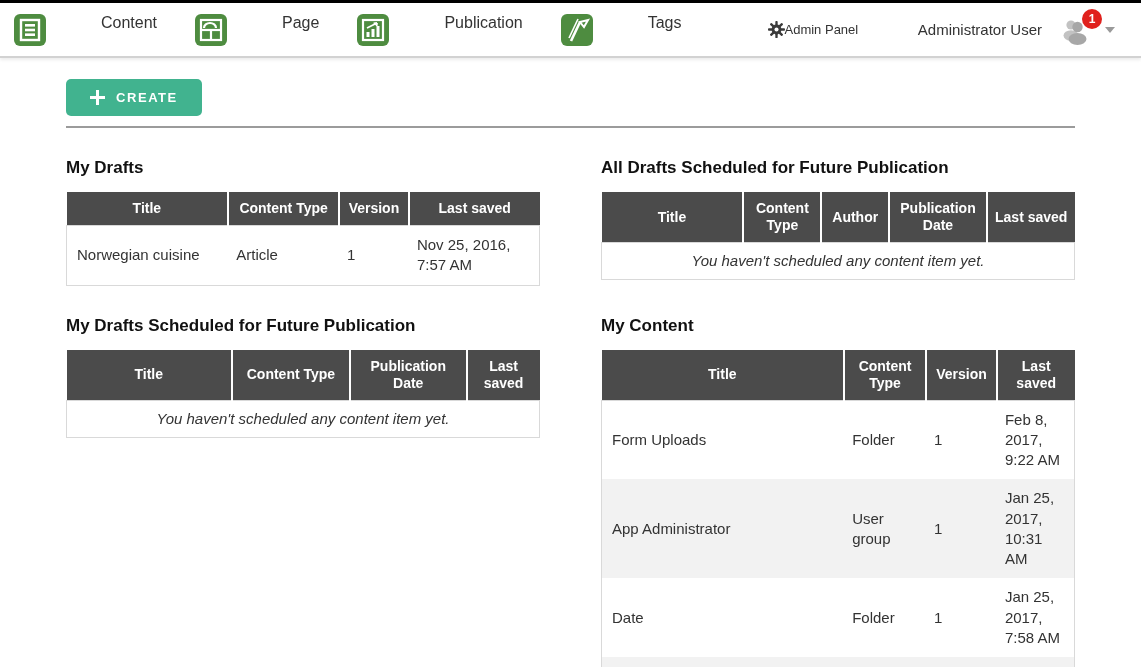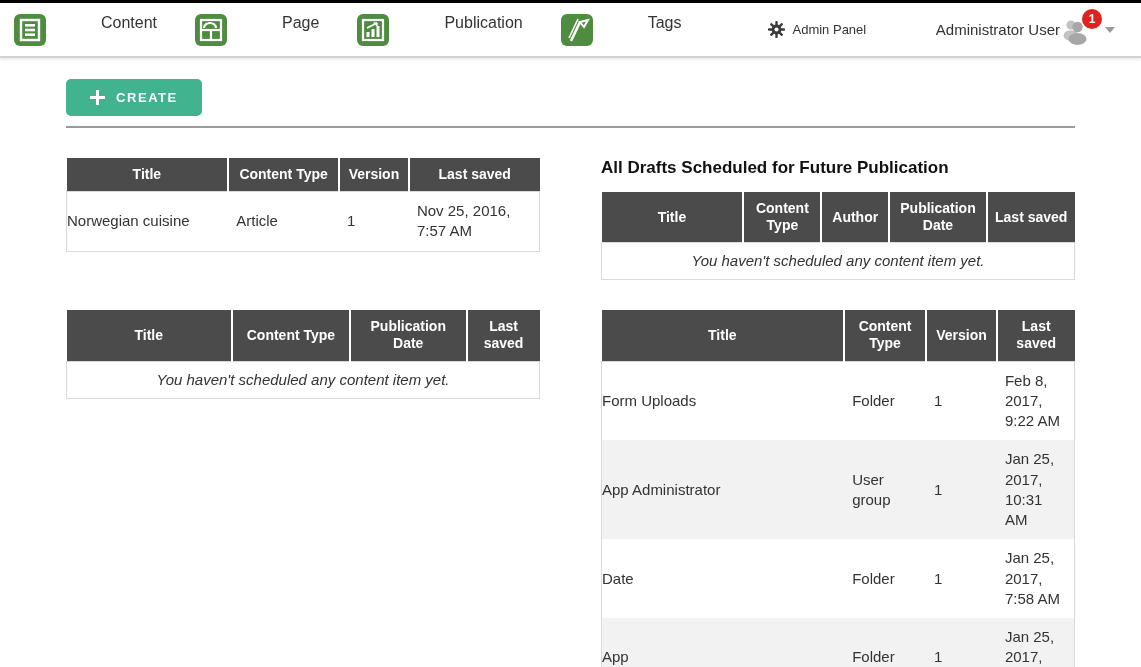--- a/index.html
+++ b/index.html
@@ -20,23 +20,23 @@
   .logo{display:flex;align-items:center;margin-right:46px;cursor:pointer;}
   .logo-mark{position:relative;width:40px;height:38px;}
   .logo-orange{position:absolute;left:11px;top:12px;width:21px;height:21px;background:var(--logo-orange);}
   .logo-black{position:absolute;left:1px;top:2px;width:25px;height:25px;border:4px solid #111;background:transparent;}
   .logo-text{font-size:33px;color:#111;letter-spacing:-1px;margin-left:4px;line-height:1;}
   .nav-item{display:flex;align-items:flex-start;margin-right:38px;cursor:pointer;gap:46px;}
   .nav-item .nav-icon{width:32px;height:32px;flex:0 0 32px;}
   .nav-item .nav-label{font-size:16px;color:#333;margin-left:9px;white-space:nowrap;}
   .admin-panel{display:flex;align-items:center;margin-left:48px;cursor:pointer;}
   .admin-panel .gear{width:17px;height:17px;}
-  .admin-panel .admin-label{font-size:13px;color:#333;margin-left:8px;white-space:nowrap;}
+  .admin-panel .admin-label{font-size:13px;color:#333;white-space:nowrap;}
   .user-cluster{margin-left:auto;display:flex;align-items:center;}
-  .user-name{font-size:15px;color:#333;white-space:nowrap;}
+  .user-name{font-size:15px;color:#333;margin-right:18px;white-space:nowrap;}
   .avatar-wrap{position:relative;width:36px;height:34px;cursor:pointer;}
   .avatar-svg{position:absolute;left:0;top:4px;}
   .notif-badge{position:absolute;right:-6px;top:-4px;min-width:20px;height:20px;border-radius:10px;
     background:var(--badge-red);color:#fff;font-size:12px;font-weight:bold;display:flex;
     align-items:center;justify-content:center;padding:0 5px;}
   .caret-down{width:0;height:0;border-left:5px solid transparent;border-right:5px solid transparent;
     border-top:6px solid #9a9a9a;margin-left:9px;cursor:pointer;}
   
   .page{padding:0 66px;}
   .page-header{display:flex;justify-content:space-between;align-items:center;padding:21px 0 10px;}
@@ -49,21 +49,21 @@
   .grid{display:grid;grid-template-columns:474px 474px;column-gap:61px;row-gap:30px;align-items:start;}
   .section-title{font-size:17px;font-weight:bold;color:#111;margin-bottom:14px;}
   
   table{border-collapse:collapse;table-layout:fixed;width:100%;}
   thead th{background:var(--table-header-bg);color:#fff;font-size:14px;font-weight:bold;
     text-align:center;padding:8px 6px;line-height:1.22;border-right:2px solid #fff;}
   thead th:last-child{border-right:none;}
   tbody{border:1px solid #d9d9d9;}
   tbody td{font-size:15px;color:#333;padding:9px 8px;line-height:1.35;vertical-align:middle;
     word-wrap:break-word;border:none;}
-  tbody td:first-child{padding-left:0;}
+  tbody td:first-child{padding-left:10px;}
   tbody tr:nth-child(even) td{background:var(--row-stripe);}
   tbody td.empty{text-align:center;font-style:italic;padding:8px 6px;background:#fff;}
   
   .t-my-drafts th:nth-child(1){width:34.2%}.t-my-drafts th:nth-child(2){width:23.4%}
   .t-my-drafts th:nth-child(3){width:14.8%}.t-my-drafts th:nth-child(4){width:27.6%}
   .t-all-drafts th:nth-child(1){width:30%}.t-all-drafts th:nth-child(2){width:16.5%}
   .t-all-drafts th:nth-child(3){width:14.3%}.t-all-drafts th:nth-child(4){width:20.7%}
   .t-all-drafts th:nth-child(5){width:18.5%}
   .t-my-drafts-sched th:nth-child(1){width:35%}.t-my-drafts-sched th:nth-child(2){width:24.9%}
   .t-my-drafts-sched th:nth-child(3){width:24.7%}.t-my-drafts-sched th:nth-child(4){width:15.4%}
@@ -161,20 +161,21 @@
         <rect x="6" y="0" width="3" height="15" fill="#fff"></rect>
         <rect x="0" y="6" width="15" height="3" fill="#fff"></rect>
       </svg>
       <span>CREATE</span>
     </button>
   </div>
   <hr class="page-divider">
 
   <div class="grid">
     <section>
+      <h2 class="section-title">My Drafts</h2>
       <table class="t-my-drafts">
           <thead>
             <tr>
               <th>Title</th>
               <th>Content Type</th>
               <th>Version</th>
               <th>Last saved</th>
             </tr>
           </thead>
           <tbody>
@@ -202,38 +203,40 @@
           </thead>
           <tbody>
             <tr>
               <td colspan="5" class="empty">You haven't scheduled any content item yet.</td>
             </tr>
           </tbody>
         </table>
     </section>
 
     <section>
+      <h2 class="section-title">My Drafts Scheduled for Future Publication</h2>
       <table class="t-my-drafts-sched">
           <thead>
             <tr>
               <th>Title</th>
               <th>Content Type</th>
               <th>Publication Date</th>
               <th>Last saved</th>
             </tr>
           </thead>
           <tbody>
             <tr>
               <td colspan="4" class="empty">You haven't scheduled any content item yet.</td>
             </tr>
           </tbody>
         </table>
     </section>
 
     <section>
+      <h2 class="section-title">My Content</h2>
       <table class="t-my-content">
           <thead>
             <tr>
               <th>Title</th>
               <th>Content Type</th>
               <th>Version</th>
               <th>Last saved</th>
             </tr>
           </thead>
           <tbody>

